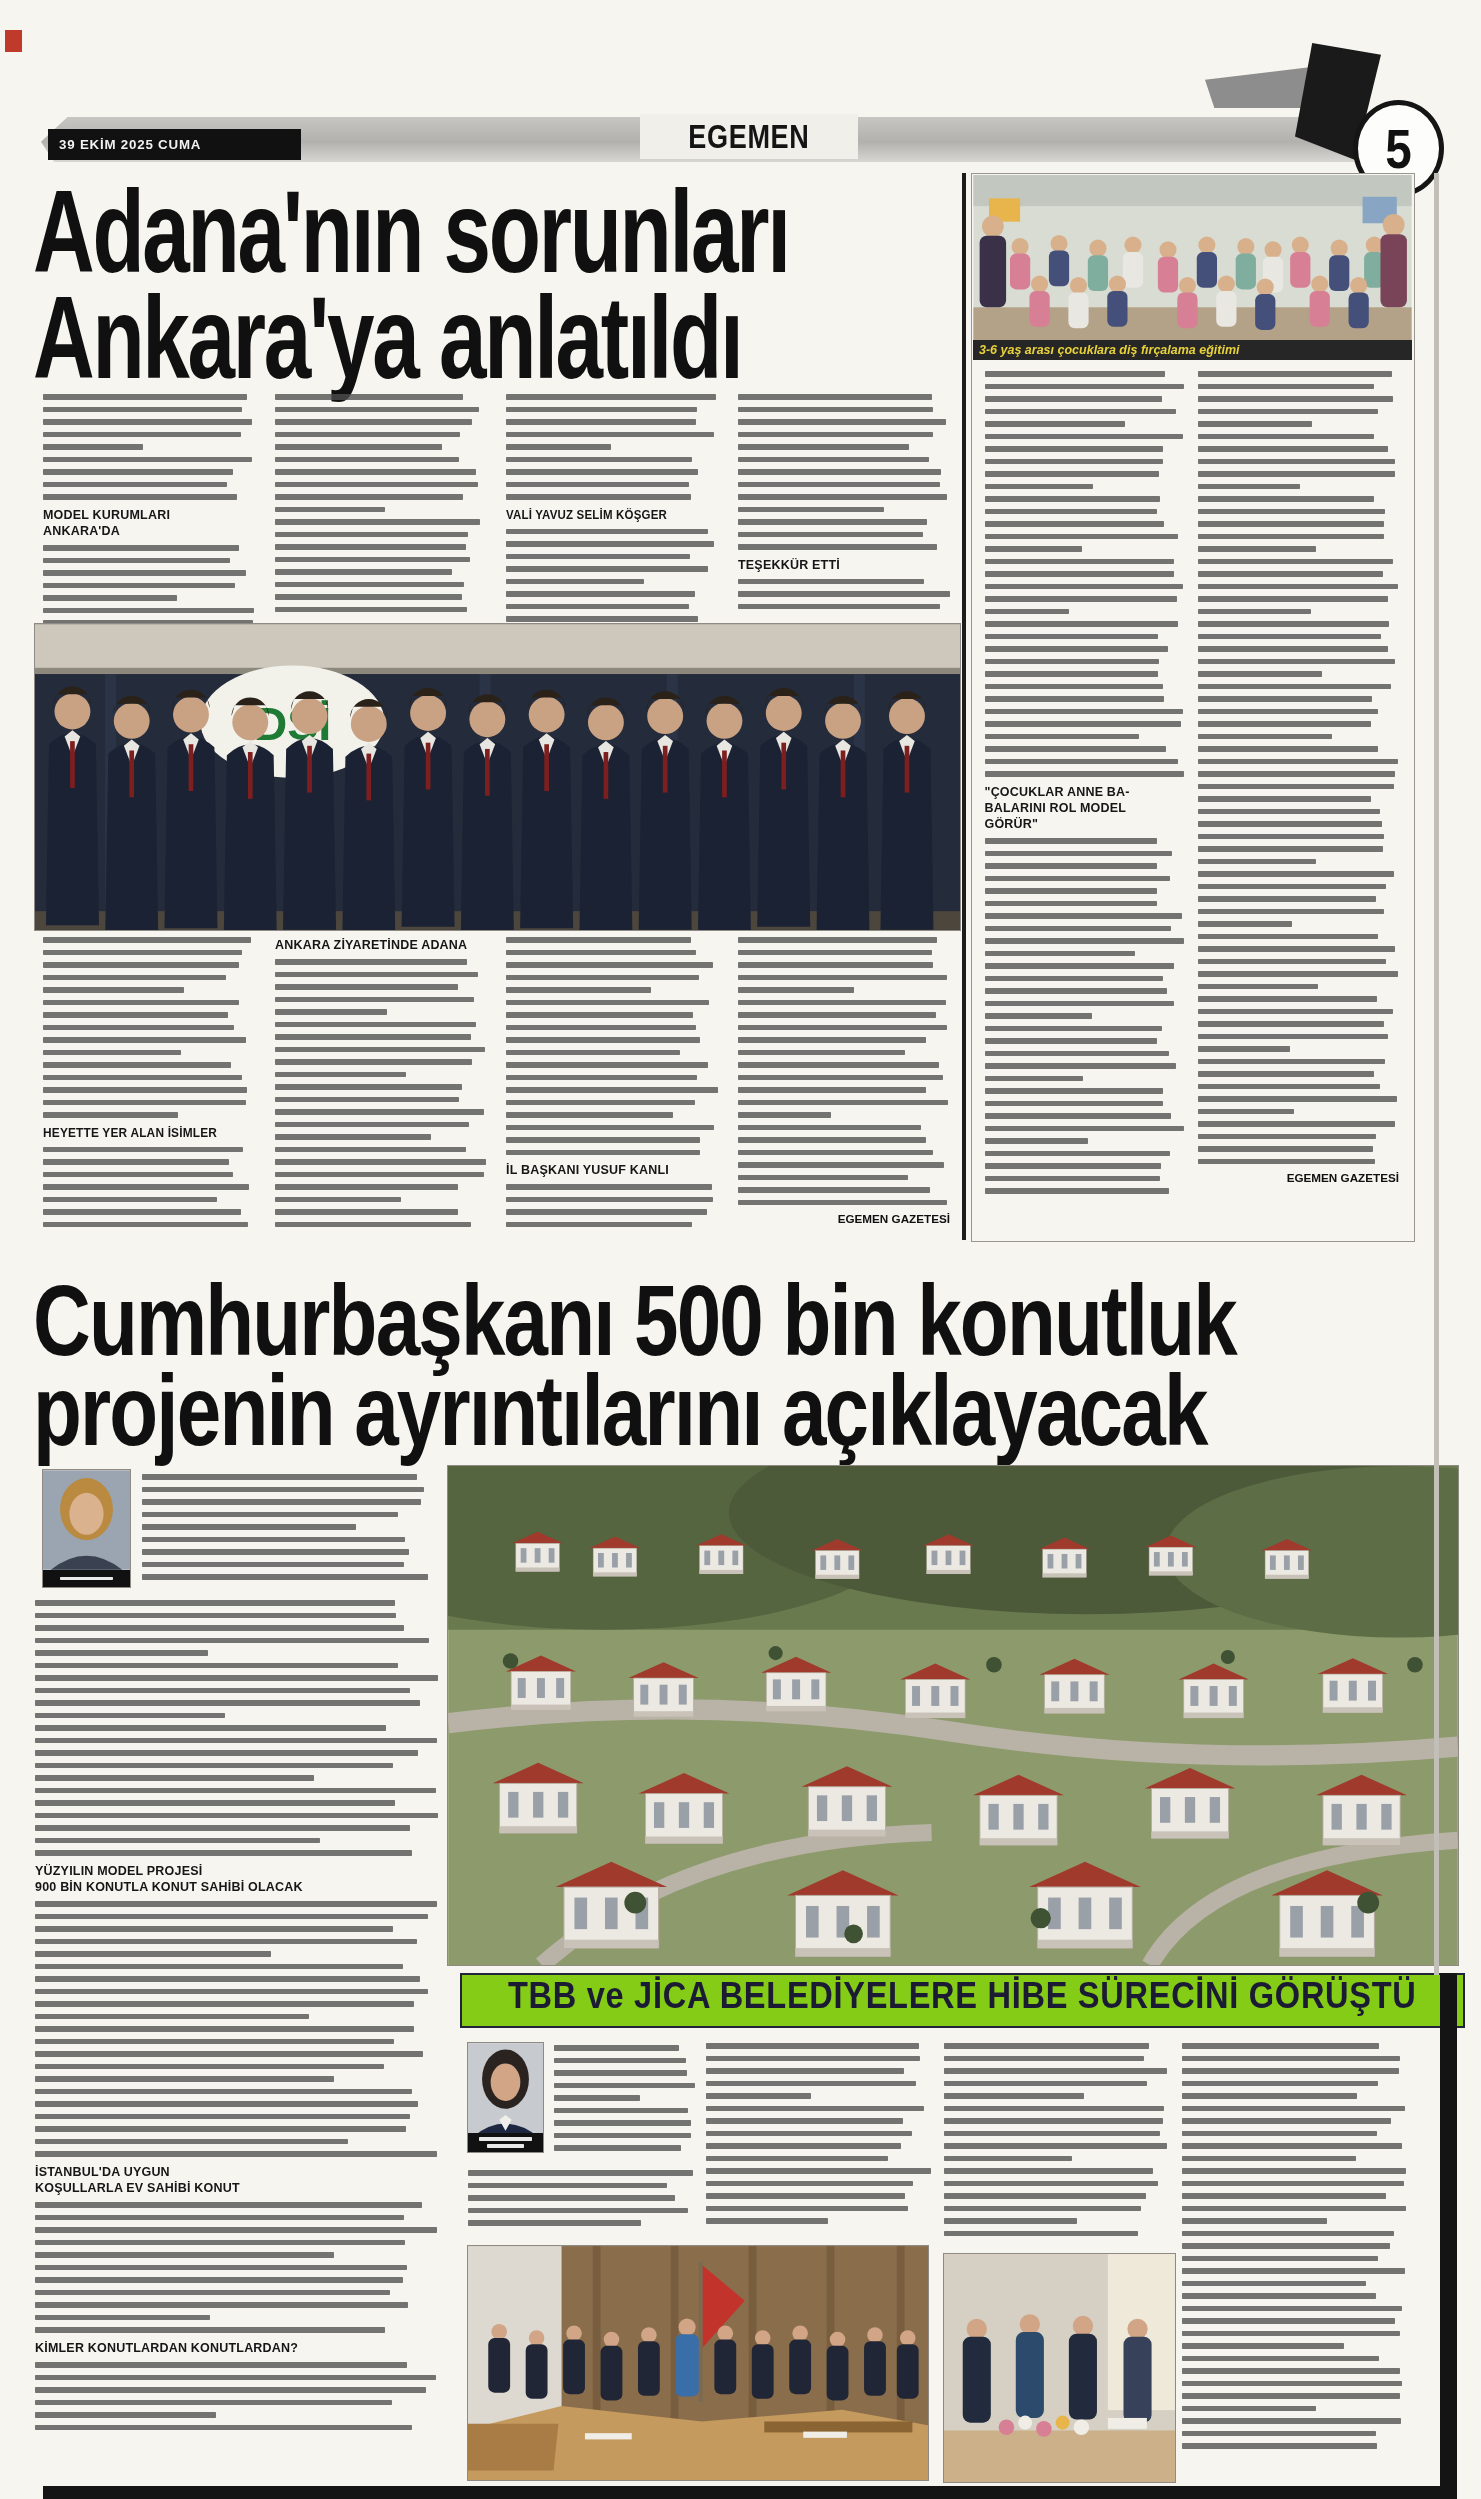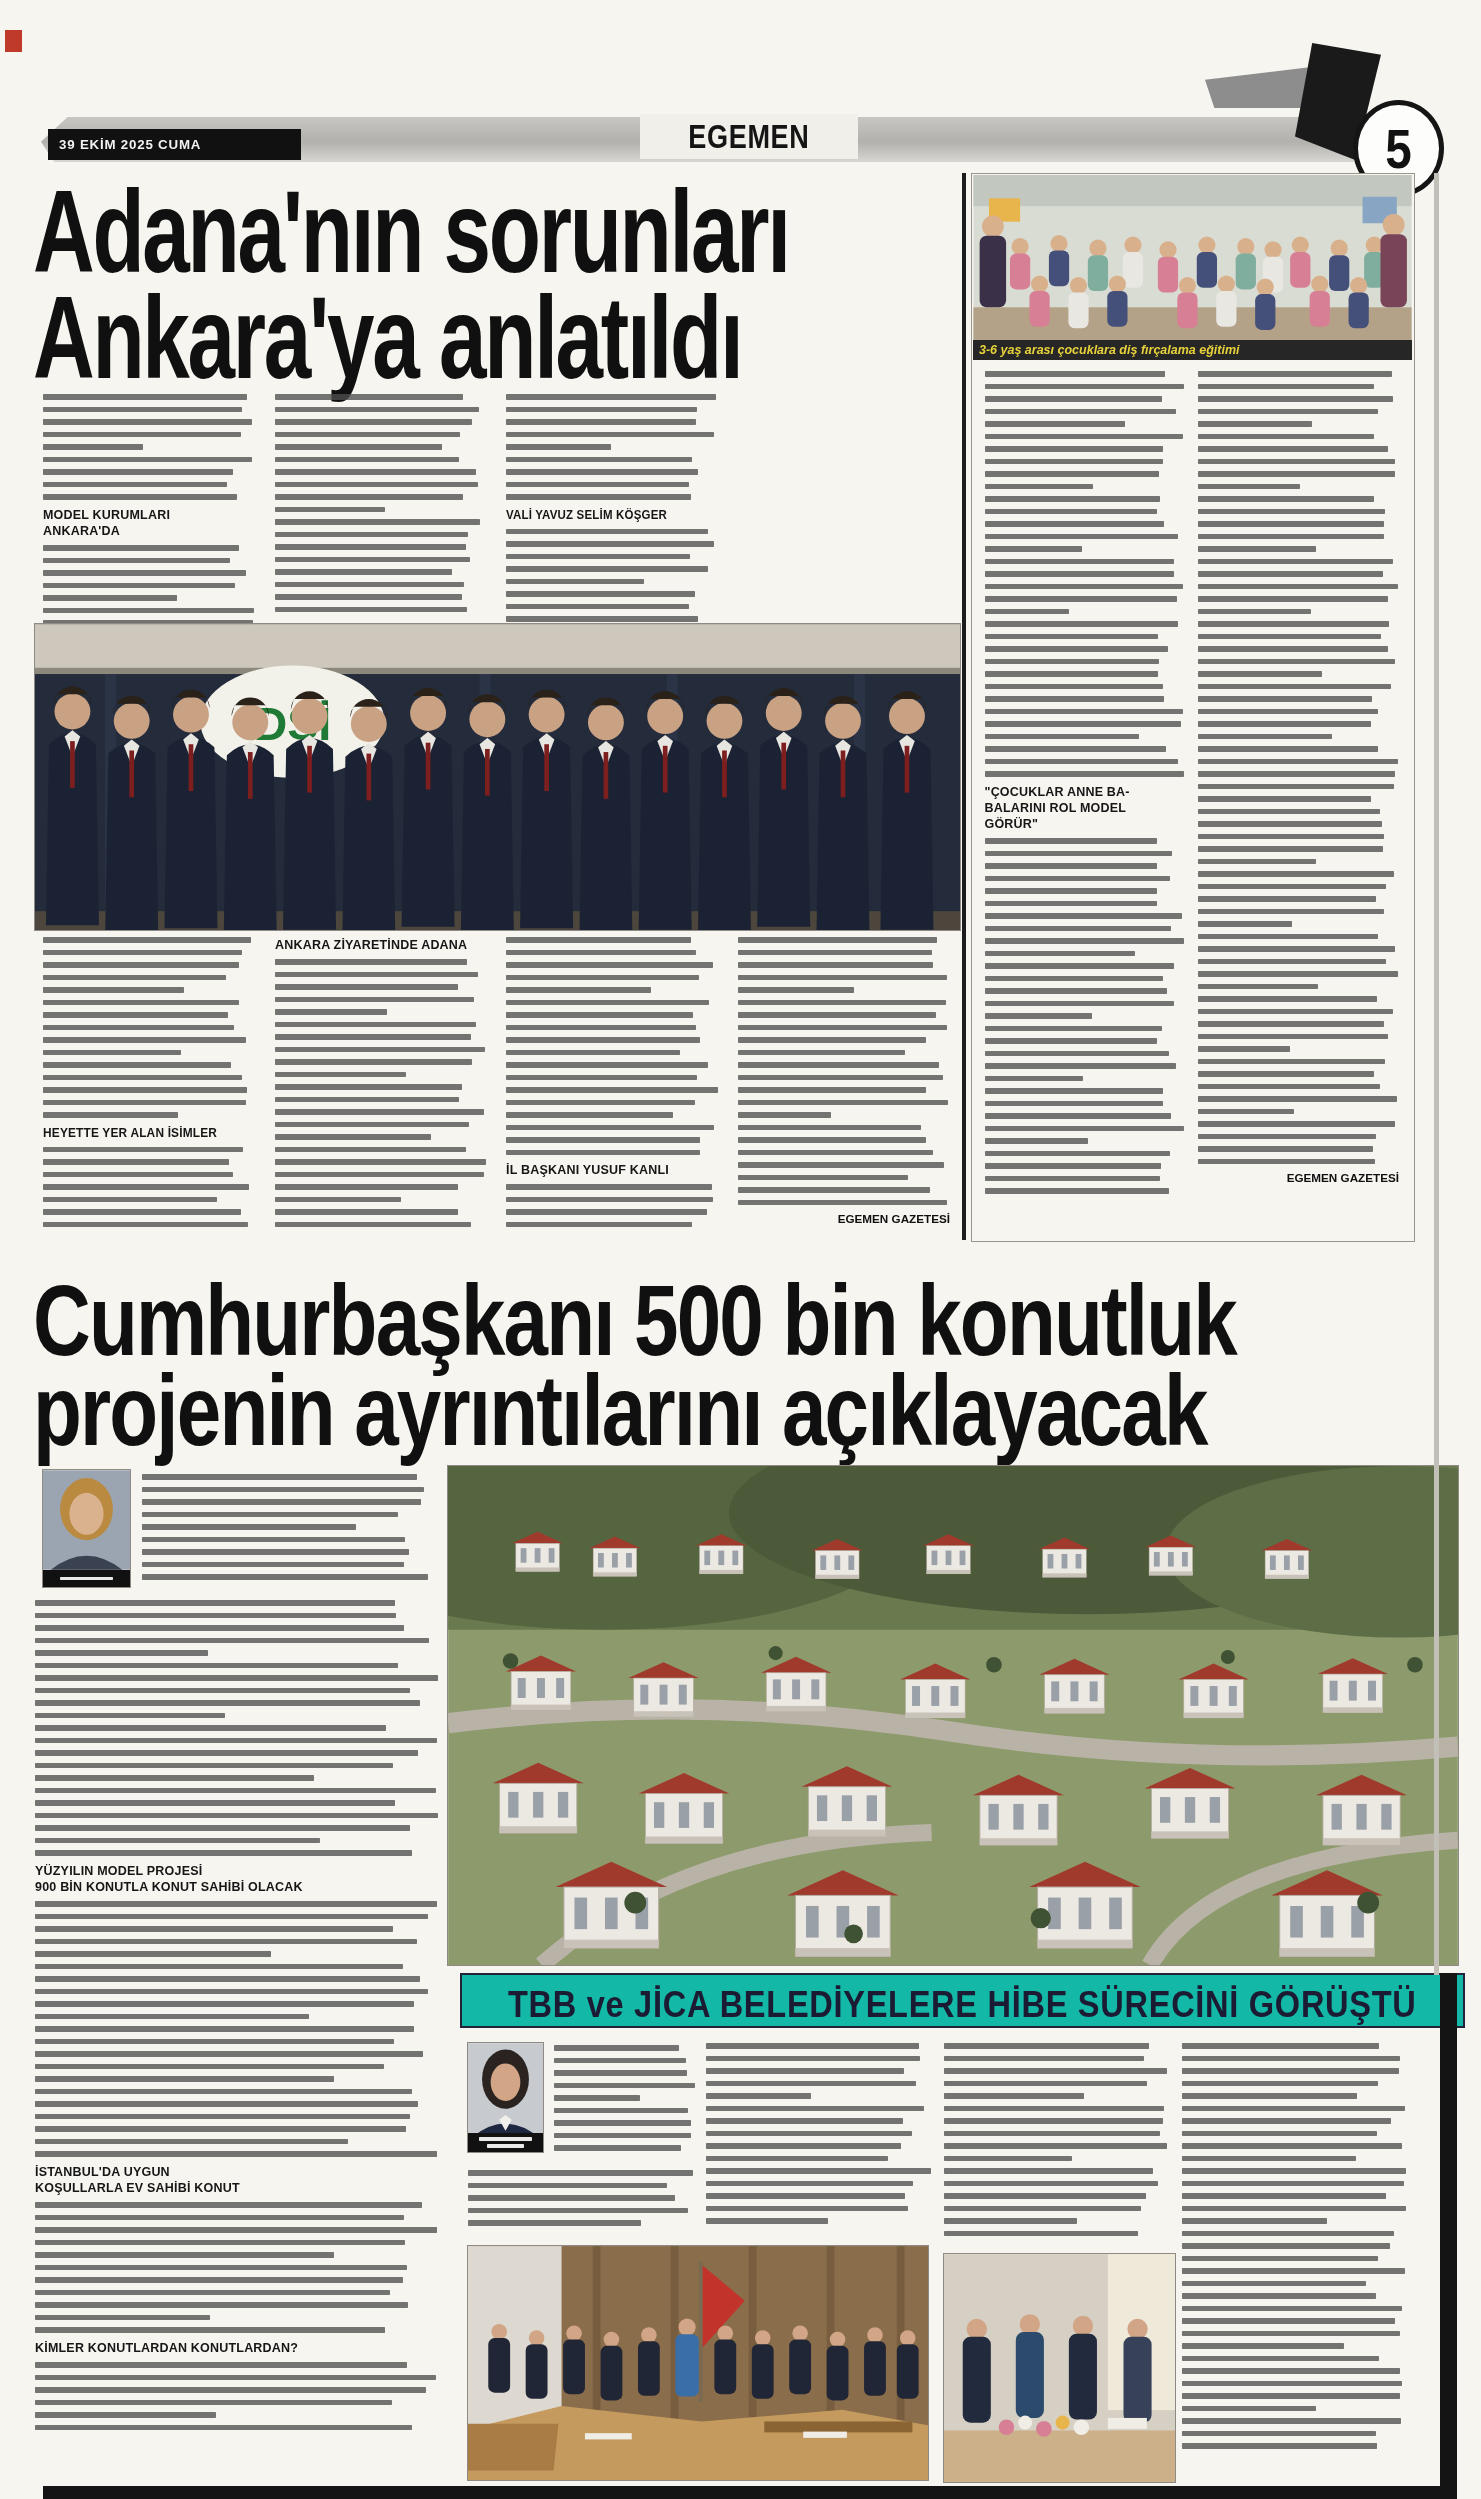--- a/index.html
+++ b/index.html
@@ -10,21 +10,21 @@
   .gl{height:5.5px;background:#4e4e4e;margin-bottom:7px;border-radius:0.8px;opacity:.78;}
   .sh{font-weight:700;font-size:12.5px;line-height:1.3;color:#161616;letter-spacing:0.2px;}
   .sig{font-weight:700;font-size:11.7px;color:#101010;text-align:right;}
   .hl{font-weight:800;color:#101010;transform-origin:left top;white-space:nowrap;letter-spacing:-3.1px;}
   .capbar{background:#262626;color:#e8d23c;font-weight:700;font-style:italic;
           font-size:12.5px;line-height:20px;padding-left:6.2px;white-space:nowrap;overflow:hidden;}
   .photoframe{outline:0.8px solid #8f8b84;}
   .blackband{background:#111;display:flex;align-items:center;justify-content:center;}
   .wgl{height:3.9px;background:#e9e9e9;border-radius:0.8px;}
   .ruleV{background:#1c1c1c;}
-  .boxborder{border:2.3px solid #23233a;background:#14b8a6;display:flex;align-items:flex-end;justify-content:center;}
+  .boxborder{border:2.3px solid #23233a;background:#84cc16;display:flex;align-items:flex-start;justify-content:center;}
 </style>
 </head>
 <body>
 
 <div id="page">
 
   <div class="abs" style="left:4.7px;top:30px;width:17px;height:22px;background:#bf3a2b;"></div>
 
   <div class="abs" style="left:41px;top:117px;width:1326px;height:45px;
               background:linear-gradient(180deg,#c7c6c2,#b3b1ad 55%,#d8d6d2);
@@ -118,20 +118,43 @@
     <div class="sh" style="transform:scaleX(.92);transform-origin:left;">VALİ YAVUZ SELİM KÖŞGER</div>
     <div style="margin-top:6.2px;">
         <div class="gl" style="width:95.4%"></div>
         <div class="gl" style="width:97.9%"></div>
         <div class="gl" style="width:86.9%"></div>
         <div class="gl" style="width:95.3%"></div>
         <div class="gl" style="width:64.9%"></div>
         <div class="gl" style="width:89.0%"></div>
         <div class="gl" style="width:86.2%"></div>
         <div class="gl" style="width:90.6%"></div>
+      </div>
+  </div>
+  <div class="abs" style="left:738px;top:394px;width:212px;">
+    <div>
+        <div class="gl" style="width:91.7%"></div>
+        <div class="gl" style="width:91.9%"></div>
+        <div class="gl" style="width:98.0%"></div>
+        <div class="gl" style="width:92.2%"></div>
+        <div class="gl" style="width:80.5%"></div>
+        <div class="gl" style="width:90.1%"></div>
+        <div class="gl" style="width:95.8%"></div>
+        <div class="gl" style="width:95.1%"></div>
+        <div class="gl" style="width:98.5%"></div>
+        <div class="gl" style="width:69.0%"></div>
+        <div class="gl" style="width:89.1%"></div>
+        <div class="gl" style="width:87.1%"></div>
+        <div class="gl" style="width:93.7%"></div>
+      </div>
+    <div class="sh">TEŞEKKÜR ETTİ</div>
+    <div style="margin-top:6.2px;">
+        <div class="gl" style="width:87.9%"></div>
+        <div class="gl" style="width:99.8%"></div>
+        <div class="gl" style="width:95.1%"></div>
       </div>
   </div>
 
   <div class="abs photoframe" style="left:35px;top:624px;width:925px;height:306px;">
     <svg width="925" height="306" viewBox="0 0 1186 392" xmlns="http://www.w3.org/2000/svg">
       <rect width="1186" height="392" fill="#242b3a"></rect>
       <rect width="1186" height="62" fill="#cdc8bb"></rect>
       <rect y="56" width="1186" height="8" fill="#8d887c"></rect>
       <g opacity=".35">
         <rect x="90" y="64" width="14" height="320" fill="#39465f"></rect>

